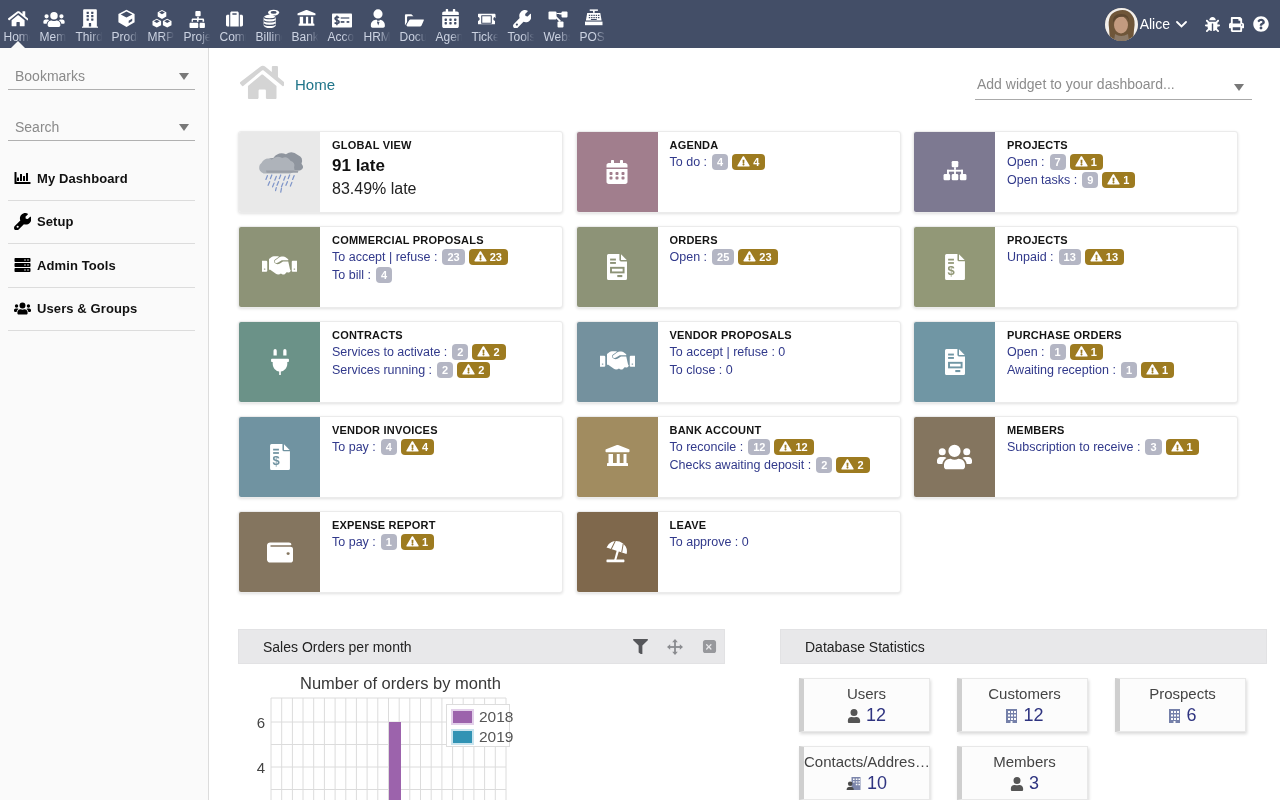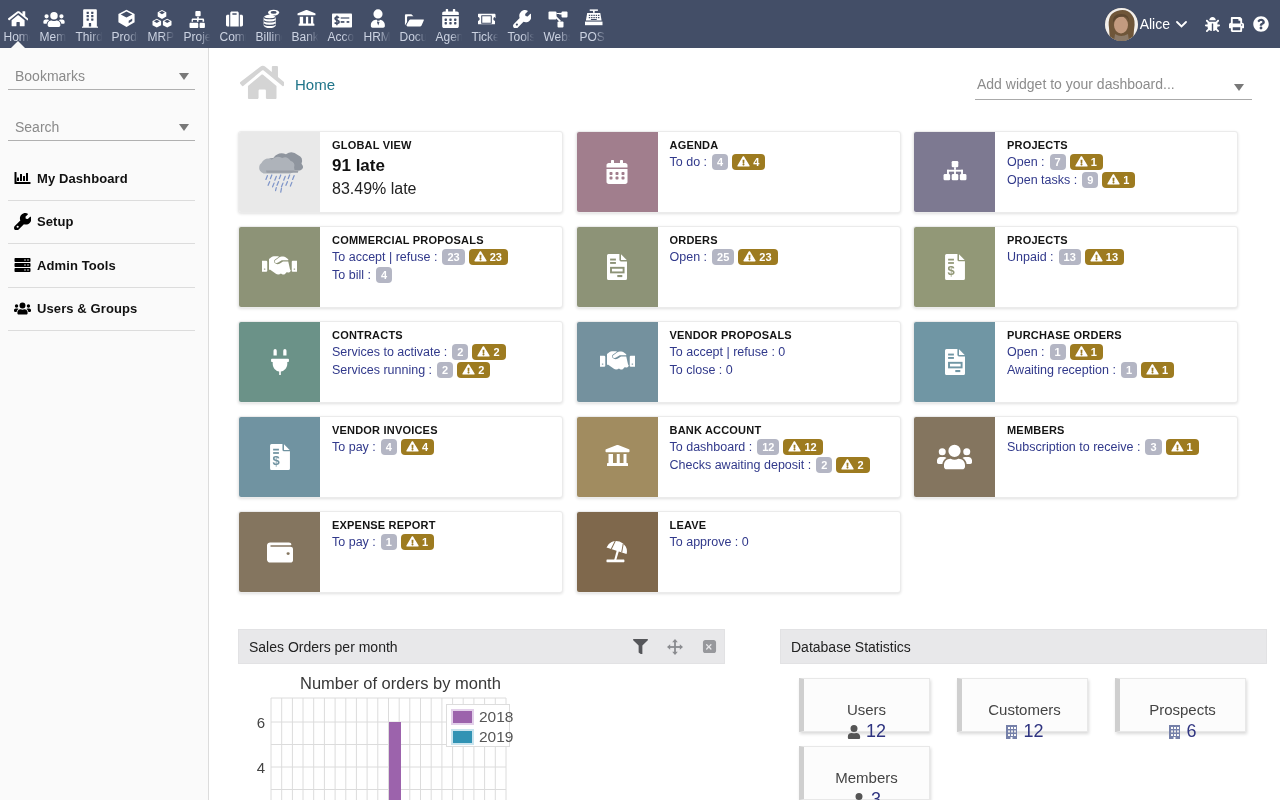--- a/index.html
+++ b/index.html
@@ -67,30 +67,30 @@
   border-radius:4px; padding:1.5px 5px 2px 5px; margin-right:4px; }
 .bgold { background:#9d7b20; color:#fff; font-size:11px; font-weight:bold;
   border-radius:4px; padding:1.5px 6px 2px 5px; display:inline-flex; align-items:center; }
 .bgold svg { margin-right:3px; }
 .big { font-size:17px; font-weight:bold; color:#111; margin:4px 0 5px 0; line-height:18px;}
 .sub { font-size:16px; color:#222; }
 
 
 .bbox { position:absolute; }
 .bhead { background:#e8e8ea; border:1px solid #e2e2e4; height:35px; display:flex;
-  align-items:center; padding:0 7px 0 10px; font-size:14px; color:#222;gap:8px; }
+  align-items:center; padding:0 7px 0 24px; font-size:14px; color:#222;gap:8px; }
 .bhead .sp { flex:1; }
 .chartwrap { background:#fff; }
 
 
 .statgrid { position:absolute; left:19px; top:49px; display:grid;
   grid-template-columns:131px 131px 131px; column-gap:27px; row-gap:14px; }
 .statbox { width:131px; height:54px; background:#fcfcfc; border:1px solid #e8e8e8;
   border-left:5px solid #cfcfcf; box-shadow:1px 2px 3px rgba(0,0,0,0.15);
-  text-align:center; padding-top:22px; }
+  text-align:center; padding-top:6px; }
 .stit { font-size:15px; color:#444; }
 .snum { font-size:18px; color:#2f3480; margin-top:3px; display:flex;
   align-items:center; justify-content:center; gap:5px; font-weight:normal;}
 </style>
 </head>
 <body>
 
 <div class="topbar">
   <div class="tmenu" id="tmenu">
       <div class="titem active">
@@ -593,21 +593,21 @@
       </div>
       <div class="card">
         <div class="cico" style="background:#a18c60">
           <svg width="25" height="24" viewBox="0 0 512 512">
             <path fill="#fff" d="M243 1L12 90c-7 2-12 9-12 16v30c0 9 7 16 16 16h480c9 0 16-7 16-16v-30c0-7-5-14-12-16L269 1a36 36 0 0 0-26 0zM64 192v192H48c-9 0-16 7-16 16v48h448v-48c0-9-7-16-16-16h-16V192h-64v192h-80V192h-64v192h-80V192zm440 432H8c-4 0-8-4-8-8v-32c0-4 4-8 8-8h496c4 0 8 4 8 8v32c0 4-4 8-8 8z"></path>
           </svg>
         </div>
         <div class="cbody">
           <div class="ctitle">BANK ACCOUNT</div>
           <div class="cline">
-            <span class="txt">To dashboard :</span>
+            <span class="txt">To reconcile :</span>
             <span class="bgray">12</span>
             <span class="bgold"><svg width="13" height="11" viewBox="0 0 576 512">
                 <path fill="#fff" d="M569 440c14 24-3 54-31 54H38c-28 0-45-30-31-54L252 24c14-24 49-24 63 0zM288 354c-25 0-46 21-46 46s21 46 46 46 46-21 46-46-21-46-46-46zm-44-166l7 134c0 6 5 11 12 11h50c6 0 11-5 12-11l7-134c0-7-5-13-12-13h-64c-7 0-12 6-12 13z"></path>
               </svg>12</span>
           </div>
           <div class="cline">
             <span class="txt">Checks awaiting deposit :</span>
             <span class="bgray">2</span>
             <span class="bgold"><svg width="13" height="11" viewBox="0 0 576 512">
                 <path fill="#fff" d="M569 440c14 24-3 54-31 54H38c-28 0-45-30-31-54L252 24c14-24 49-24 63 0zM288 354c-25 0-46 21-46 46s21 46 46 46 46-21 46-46-21-46-46-46zm-44-166l7 134c0 6 5 11 12 11h50c6 0 11-5 12-11l7-134c0-7-5-13-12-13h-64c-7 0-12 6-12 13z"></path>
@@ -758,20 +758,33 @@
         <div class="statbox">
           <div class="stit">Prospects</div>
           <div class="snum">
             <svg width="13" height="15" viewBox="0 0 13 15">
               <path fill="#7580a9" d="M1 1 H12 V15 H1 Z M3 3 V5 H5 V3 Z M6 3 V5 H8 V3 Z M9 3 V5 H11 V3 Z M3 6.5 V8.5 H5 V6.5 Z M6 6.5 V8.5 H8 V6.5 Z M9 6.5 V8.5 H11 V6.5 Z M3 10 V12 H5 V10 Z M6 10 V12 H8 V10 Z M9 10 V12 H11 V10 Z M5.5 13 V15 H7.5 V13 Z" fill-rule="evenodd"></path>
             </svg>
             <span>6</span>
           </div>
         </div>
         <div class="statbox">
+          <div class="stit">Contacts/Addres…</div>
+          <div class="snum">
+            <svg width="16" height="15" viewBox="0 0 16 15">
+              <g>
+                <path fill="#7c86ab" d="M5.5 1 H14.5 V14 H5.5 Z M7 2.6 V4 H8.6 V2.6 Z M9.8 2.6 V4 H11.4 V2.6 Z M12.4 2.6 V4 H14 V2.6 Z M7 5.2 V6.6 H8.6 V5.2 Z M9.8 5.2 V6.6 H11.4 V5.2 Z M12.4 5.2 V6.6 H14 V5.2 Z M9.8 7.8 V9.2 H11.4 V7.8 Z M12.4 7.8 V9.2 H14 V7.8 Z" fill-rule="evenodd"></path>
+                <circle cx="4.2" cy="7.8" r="2.3" fill="#4a4a4a"></circle>
+                <path d="M0.6 14 Q0.6 10.8 4.2 10.8 Q7.8 10.8 7.8 14 Z" fill="#4a4a4a"></path>
+              </g>
+            </svg>
+            <span>10</span>
+          </div>
+        </div>
+        <div class="statbox">
           <div class="stit">Members</div>
           <div class="snum">
             <svg width="14" height="14" viewBox="0 0 448 512">
               <path fill="#555" d="M224 256a128 128 0 1 0 0-256 128 128 0 0 0 0 256zm90 32h-17a174 174 0 0 1-146 0h-17A134 134 0 0 0 0 422v42c0 27 21 48 48 48h352c27 0 48-21 48-48v-42c0-74-60-134-134-134z"></path>
             </svg>
             <span>3</span>
           </div>
         </div>
       </div>
   </div>

